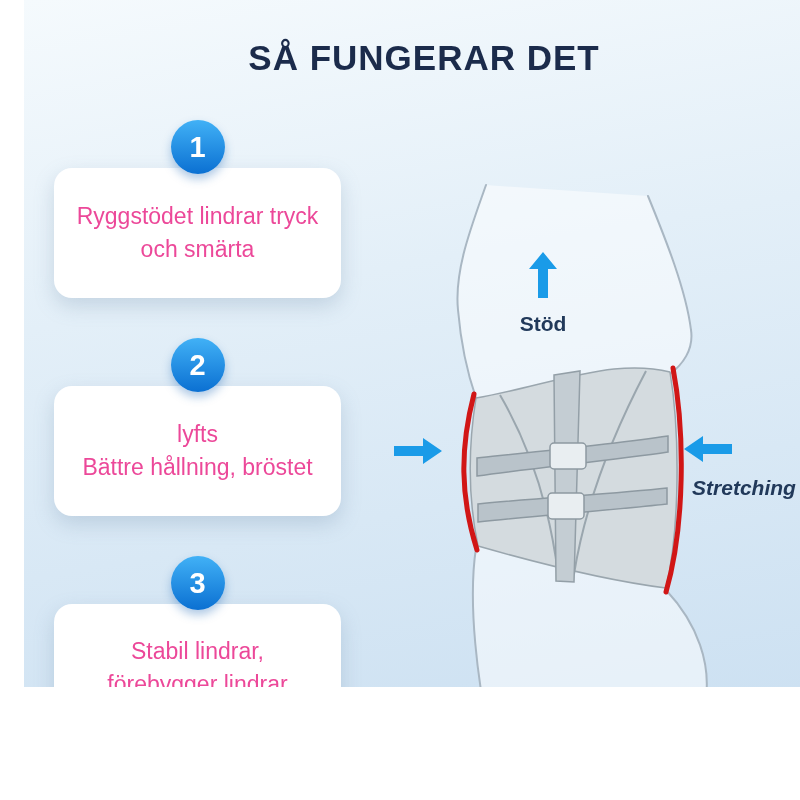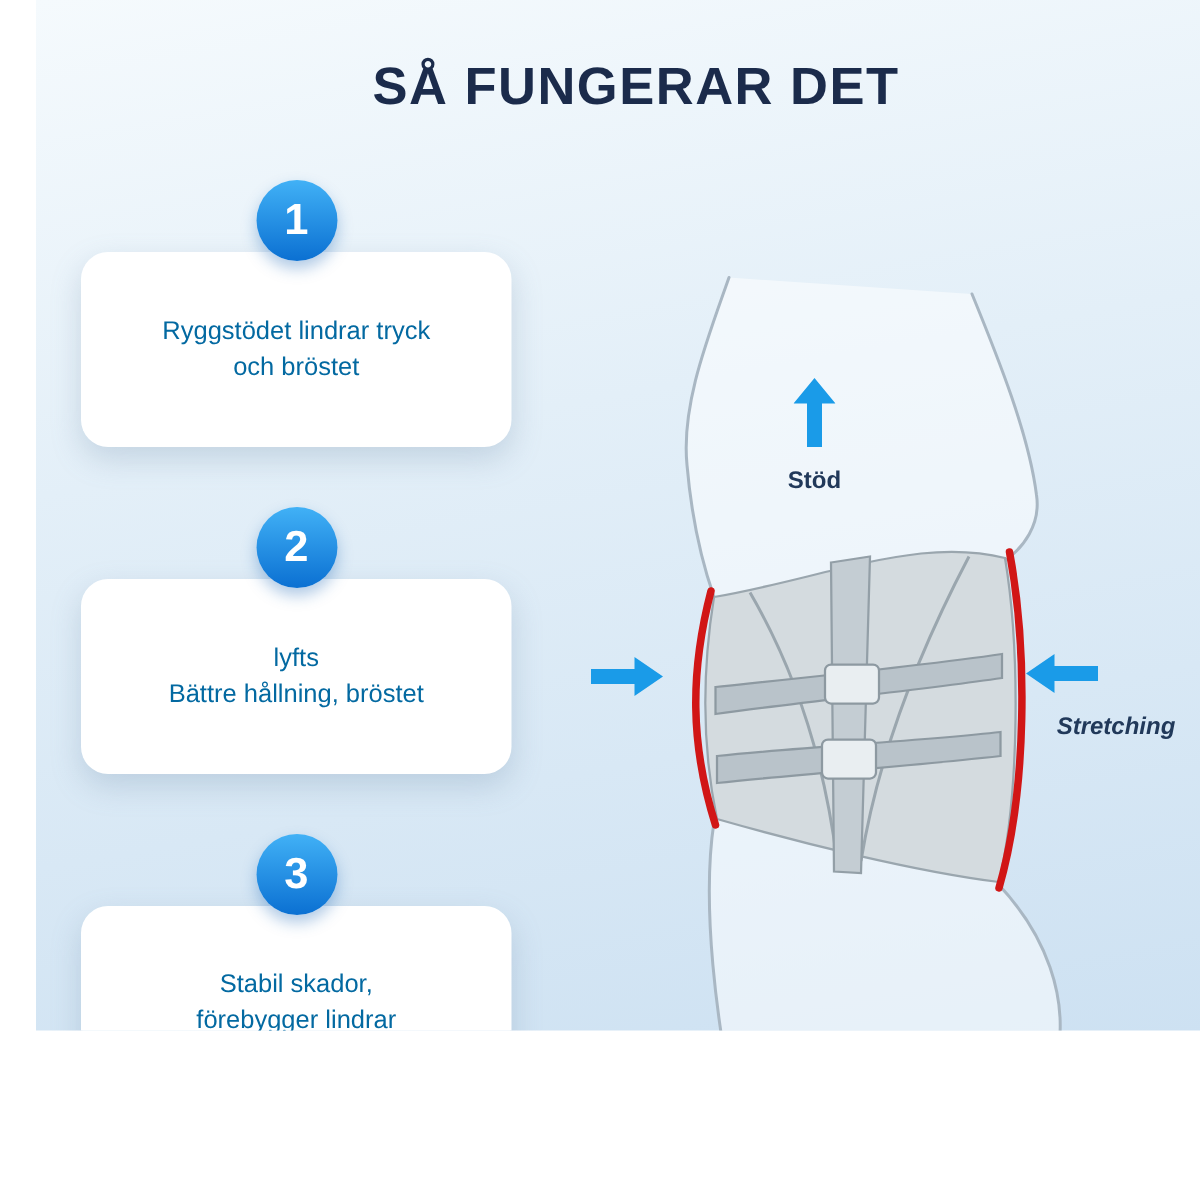--- a/index.html
+++ b/index.html
@@ -30,69 +30,69 @@
   .badge {
     position:absolute; top:-48px; left:50%; transform:translateX(-50%);
     width:54px; height:54px; border-radius:50%;
     background:linear-gradient(180deg,#41b1f6 0%, #0b70d2 100%);
     color:#ffffff; font-size:29px; font-weight:700;
     display:flex; align-items:center; justify-content:center;
     box-shadow:0 5px 10px rgba(25,100,180,0.35);
   }
 
   .card-text {
-    padding:10px 10px; text-align:center; font-size:17px;
-    line-height:1.42; color:#0369a1;
+    padding:10px 10px; text-align:center; font-size:23px;
+    line-height:1.42; color:#ec4899;
   }
 
   .torso {
     position:absolute; left:360px; top:160px; width:430px; height:620px;
   }
 
   .arrow { position:absolute; }
   .arrow polygon { fill:#1a9be8; }
   .arrow-up { left:505px; top:252px; width:28px; height:46px; }
   .arrow-right { left:370px; top:438px; width:48px; height:26px; }
   .arrow-left { left:660px; top:436px; width:48px; height:26px; }
 
   .annot-label {
-    position:absolute; text-align:center; font-size:16px;
+    position:absolute; text-align:center; font-size:21px;
     font-weight:600; color:#21395a;
   }
   .label-stod { left:478px; top:312px; width:82px; }
   .label-buktryck { left:318px; top:478px; width:128px; }
   .label-stretching { left:650px; top:476px; width:140px;font-style:italic; }
 </style>
 </head>
 <body>
 
 <div class="page">
 
   <h1 class="title">SÅ FUNGERAR DET</h1>
 
   <div class="card card-1">
     <div class="badge">1</div>
     <div class="card-text">
       <div>Ryggstödet lindrar tryck</div>
-      <div>och bröstet</div>
+      <div>och smärta</div>
     </div>
   </div>
 
   <div class="card card-2">
     <div class="badge">2</div>
     <div class="card-text">
       <div>lyfts</div>
       <div>Bättre hållning, bröstet</div>
     </div>
   </div>
 
   <div class="card card-3">
     <div class="badge">3</div>
     <div class="card-text">
-      <div>Stabil skador,</div>
+      <div>Stabil lindrar,</div>
       <div>förebygger lindrar</div>
     </div>
   </div>
 
   <svg class="torso" viewBox="0 0 430 620" aria-hidden="true">
     <path fill="rgba(255,255,255,0.5)" d="M102 25 C88 65 70 110 74 150 C77 185 84 215 92 238 L92 388 C84 440 92 520 110 598 L290 600 C298 592 312 578 320 548 C330 505 312 462 282 430 L286 214 C298 205 310 190 307 170 C302 130 282 80 264 36 Z"></path>
     <path stroke="#a9b7c3" stroke-width="2" fill="none" stroke-linecap="round" d="M102 25 C88 65 70 110 74 150 C77 185 84 215 92 238"></path>
     <path stroke="#a9b7c3" stroke-width="2" fill="none" stroke-linecap="round" d="M264 36 C282 80 302 130 307 170 C310 190 298 205 286 214"></path>
     <path stroke="#a9b7c3" stroke-width="2" fill="none" stroke-linecap="round" d="M92 388 C84 440 92 520 110 598"></path>
     <path stroke="#a9b7c3" stroke-width="2" fill="none" stroke-linecap="round" d="M282 430 C312 462 330 505 320 548 C312 578 298 592 290 600"></path>

